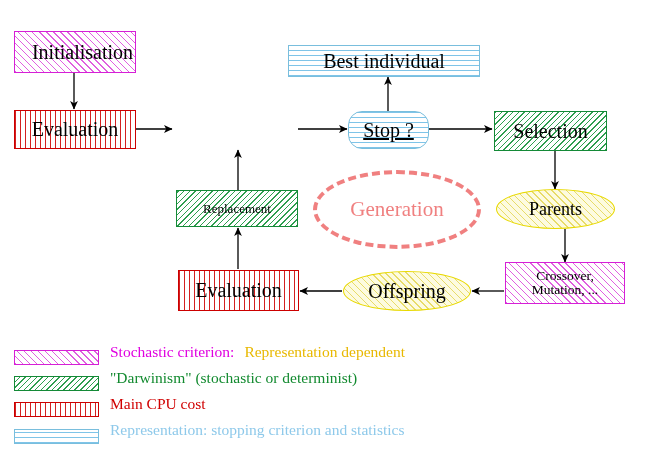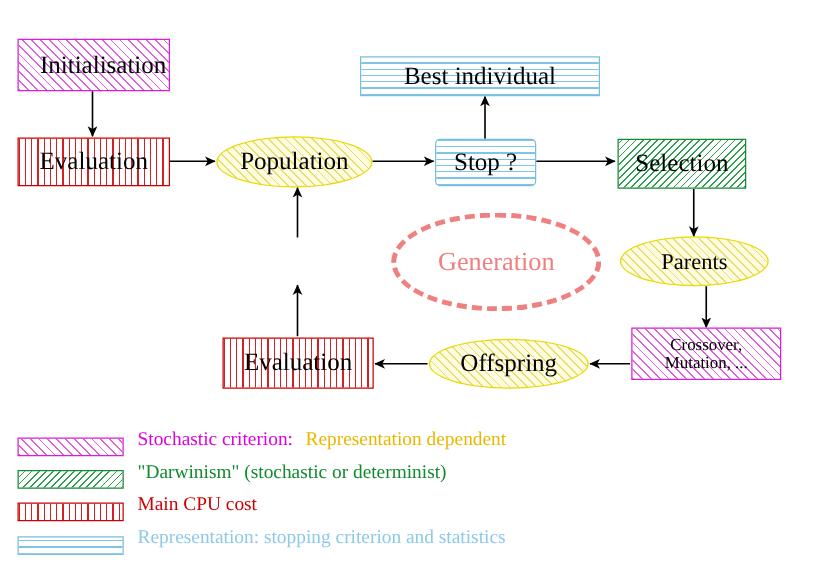--- a/index.html
+++ b/index.html
@@ -88,21 +88,22 @@
     background-color: #fdfbe0;
     background-image: repeating-linear-gradient(
         45deg,
         #e8dc6a 0px, #e8dc6a 1px,
         rgba(255,255,255,0) 1px, rgba(255,255,255,0) 5px);
     border: 1.8px solid #e8d900;
     border-radius: 50%;
   }
 
   .rounded {
-    border-radius: 4px;
+    border-radius: 14px;
+    text-decoration: underline;
   }
 
   .font-lg { font-size: 20px; }
   .font-md { font-size: 18px; }
   .font-sm { font-size: 13.5px; }
   .font-xs { font-size: 13px; }
 
   
   #generation-ellipse {
     position: absolute;
@@ -206,53 +207,53 @@
   </svg>
 
   <div class="node hatch-magenta font-lg" style="left:14px; top:31px; width:122px; height:42px;padding-left:15px;">
     <span class="node-label">Initialisation</span>
   </div>
 
   <div class="node hatch-red font-lg" style="left:14px; top:110px; width:122px; height:39px;">
     <span class="node-label">Evaluation</span>
   </div>
 
-  <div class="node hatch-yellow-ellipse font-lg" style="left:173px; top:109px; width:125px; height:41px;">
-    <span class="node-label">Population</span>
-  </div>
 
   <div class="node hatch-blue rounded font-lg" style="left:348px; top:111px; width:81px; height:38px;">
     <span class="node-label">Stop ?</span>
   </div>
 
   <div class="node hatch-blue font-lg" style="left:288px; top:45px; width:192px; height:32px;">
     <span class="node-label">Best individual</span>
   </div>
 
-  <div class="node hatch-green font-lg" style="left:494px; top:111px; width:103px; height:40px;">
+  <div class="node hatch-green font-lg" style="left:494px; top:111px; width:113px; height:40px;">
     <span class="node-label">Selection</span>
   </div>
 
   <div class="node hatch-yellow-ellipse font-md" style="left:496px; top:189px; width:119px; height:40px;">
     <span class="node-label">Parents</span>
   </div>
 
   <div class="node hatch-magenta font-sm" style="left:505px; top:262px; width:120px; height:42px;">
     <span class="node-label">Crossover,
 Mutation, ...</span>
   </div>
 
   <div class="node hatch-yellow-ellipse font-lg" style="left:343px; top:271px; width:128px; height:40px;">
     <span class="node-label">Offspring</span>
   </div>
 
   <div class="node hatch-red font-lg" style="left:178px; top:270px; width:121px; height:41px;">
     <span class="node-label">Evaluation</span>
   </div>
 
+  <div class="node hatch-green font-xs" style="left:176px; top:190px; width:122px; height:37px;">
+    <span class="node-label">Replacement</span>
+  </div>
 
   <div id="generation-ellipse" style="left:313px; top:170px; width:168px; height:79px;">
     <span>Generation</span>
   </div>
 
   <div id="legend">
 
     <div class="legend-row">
       <div class="legend-swatch hatch-magenta" style="top:5px;"></div>
       <div class="legend-text">

